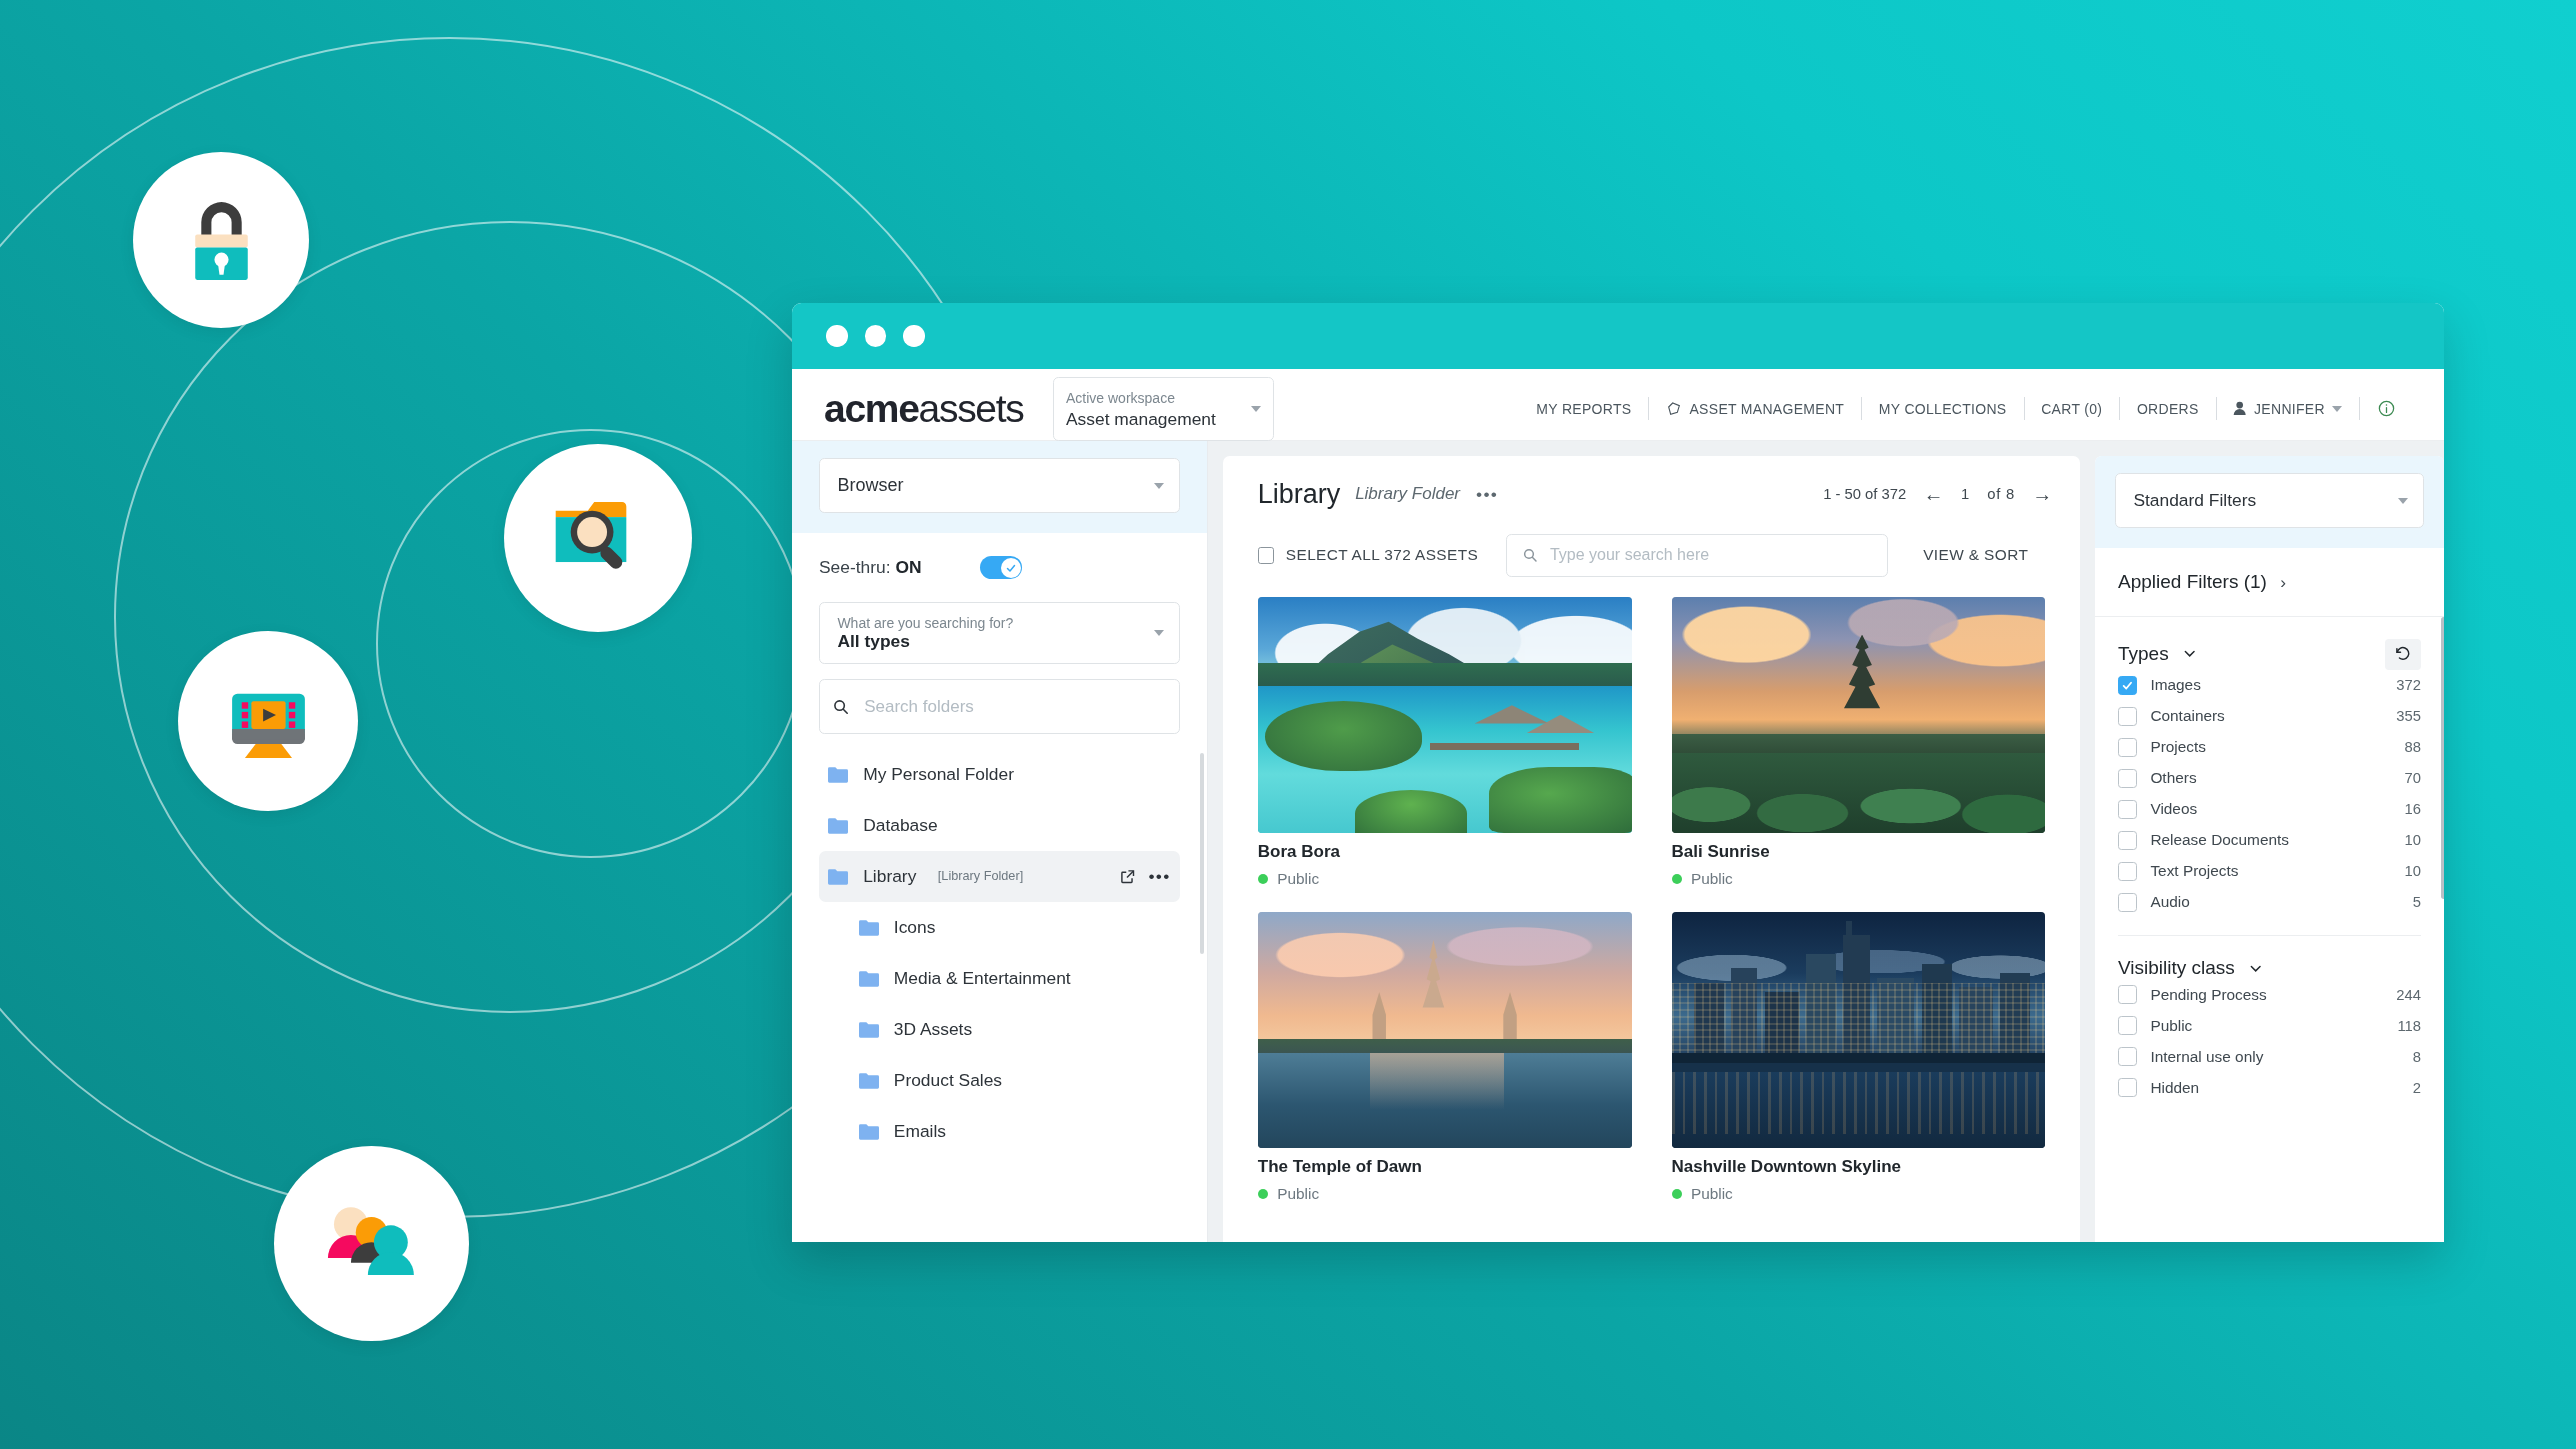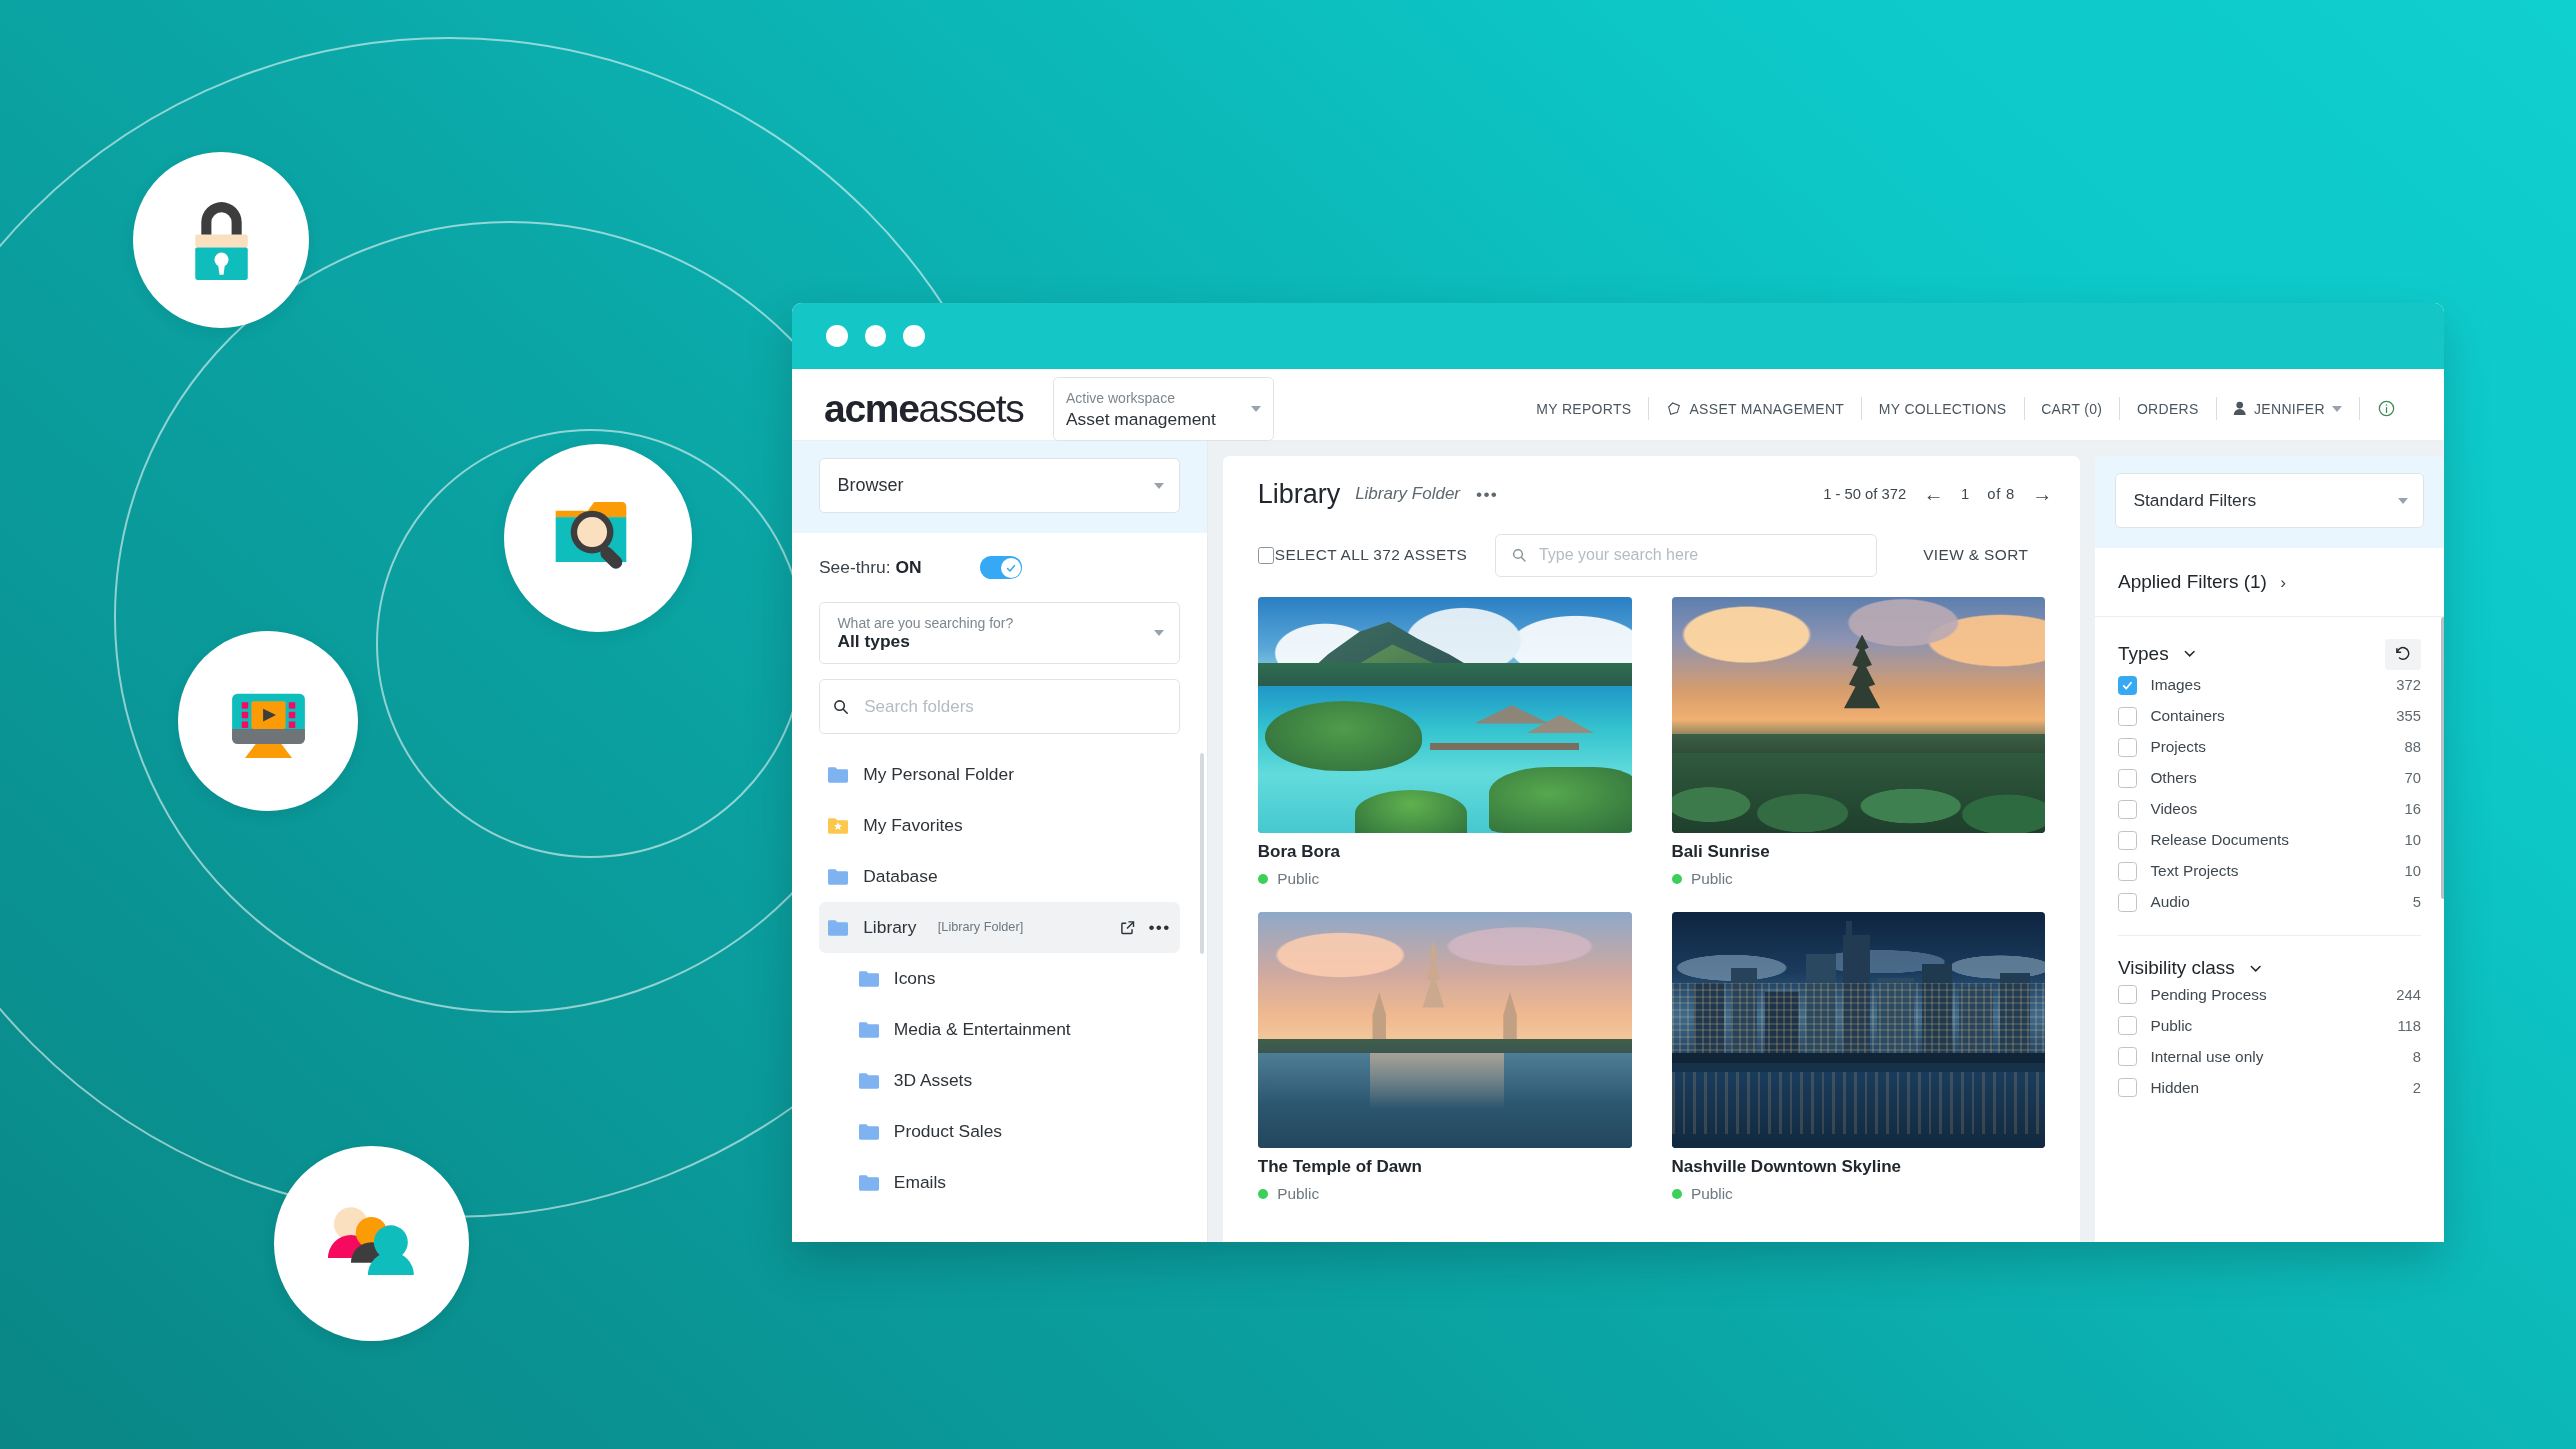--- a/index.html
+++ b/index.html
@@ -135,21 +135,21 @@
   .chrow1 { display: flex; align-items: center; }
   .pagetitle { font-size: 27px; color: #21272c; font-weight: 400; }
   .pagekind { font-size: 17px; color: #5d686f; font-style: italic; margin-left: 14.8px; }
   .dots3 { margin-left: 16px; letter-spacing: 1.3px; color: #5d686f; font-size: 17.4px; }
   .pager { margin-left: auto; display: flex; align-items: center;
            font-size: 14.8px; color: #3f484f; gap: 17.4px; }
   .pager .arw { font-size: 20px; color: #3f484f; }
   .pager .pnum { letter-spacing: 0.7px; }
 
   .chrow2 { display: flex; align-items: center; margin-top: 24px; }
-  .selall { display: flex; align-items: center; gap: 1px;
+  .selall { display: flex; align-items: center; gap: 12px;
             font-size: 15.4px; letter-spacing: 0.4px; color: #3f484f; }
   .cbox { width: 16px; height: 17.4px; border: 1.3px solid #8b959c; border-radius: 2.7px; }
   .mainsearch { margin-left: 28px; width: 382px; height: 43px;
                 border: 0.7px solid #dfe3e6; border-radius: 5.4px;
                 display: flex; align-items: center; gap: 12px; padding: 0 14.8px; }
   .mainsearch .ph { font-size: 16px; color: #b3bcc3; }
   .viewsort { margin-left: auto; margin-right: 24px; font-size: 15.4px;
               letter-spacing: 0.4px; color: #3f484f; }
 
   .grid { margin-top: 20px; padding: 0 35px; display: grid;
@@ -352,27 +352,20 @@
       <div class="tree" id="tree-root">
         <div class="tree-scroll"></div>
       <div class="treeitem">
             <svg width="20" height="17.4" viewBox="0 0 30 26">
               <path d="M0 4a2 2 0 012-2h9l3 3h14a2 2 0 012 2v16a2 2 0 01-2 2H2a2 2 0 01-2-2Z" fill="#7eb2f0"></path>
             </svg>
             <span>My Personal Folder</span>
           </div>
           <div class="treeitem">
             <svg width="20" height="17.4" viewBox="0 0 30 26">
-              <path d="M0 4a2 2 0 012-2h9l3 3h14a2 2 0 012 2v16a2 2 0 01-2 2H2a2 2 0 01-2-2Z" fill="#fbc84c"></path>
-              <path d="M15 8l1.8 3.7 4 .6-2.9 2.8.7 4-3.6-1.9-3.6 1.9.7-4L9.2 12.3l4-.6Z" fill="#fff"></path>
-            </svg>
-            <span>My Favorites</span>
-          </div>
-          <div class="treeitem">
-            <svg width="20" height="17.4" viewBox="0 0 30 26">
               <path d="M0 4a2 2 0 012-2h9l3 3h14a2 2 0 012 2v16a2 2 0 01-2 2H2a2 2 0 01-2-2Z" fill="#7eb2f0"></path>
             </svg>
             <span>Database</span>
           </div>
           <div class="treeitem active">
             <svg width="20" height="17.4" viewBox="0 0 30 26">
               <path d="M0 4a2 2 0 012-2h9l3 3h14a2 2 0 012 2v16a2 2 0 01-2 2H2a2 2 0 01-2-2Z" fill="#7eb2f0"></path>
             </svg>
             <span>Library</span>
             <span class="tag">[Library Folder]</span>

